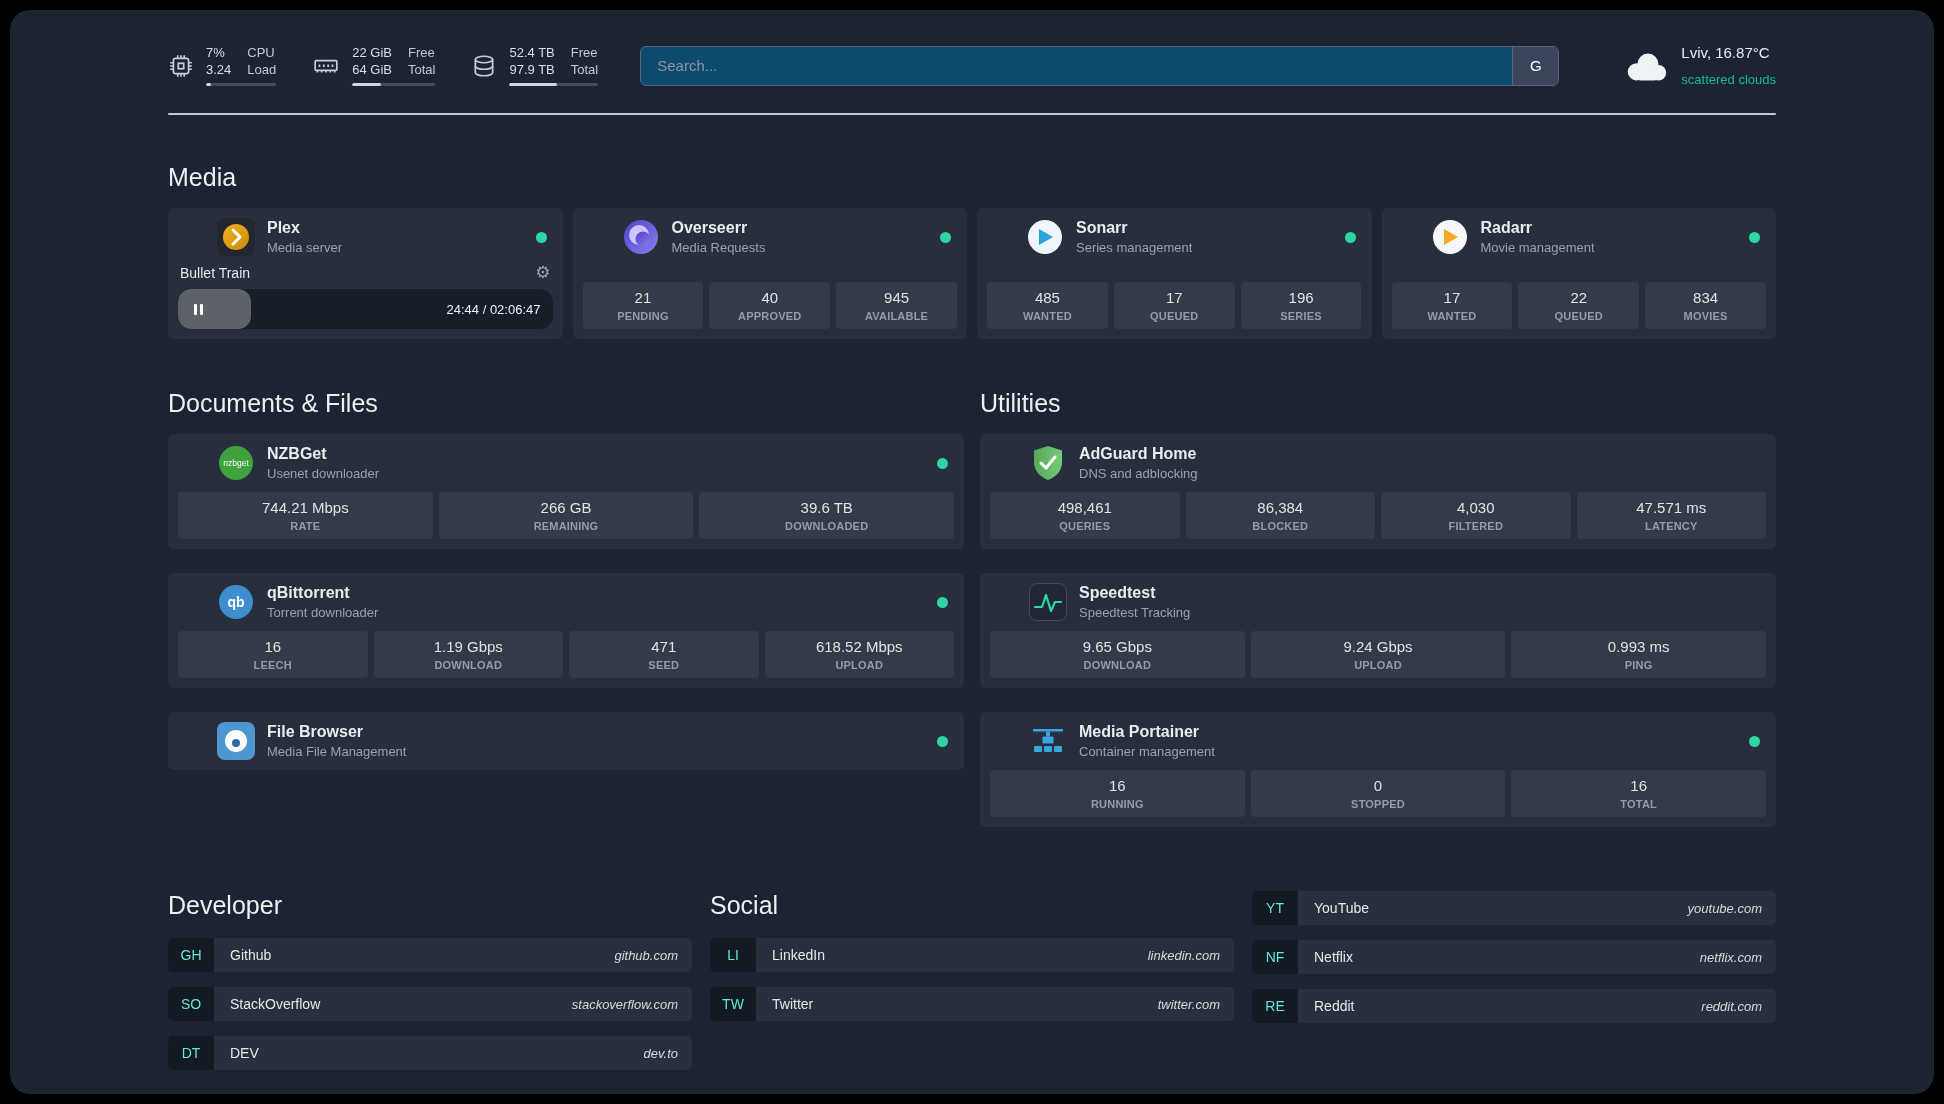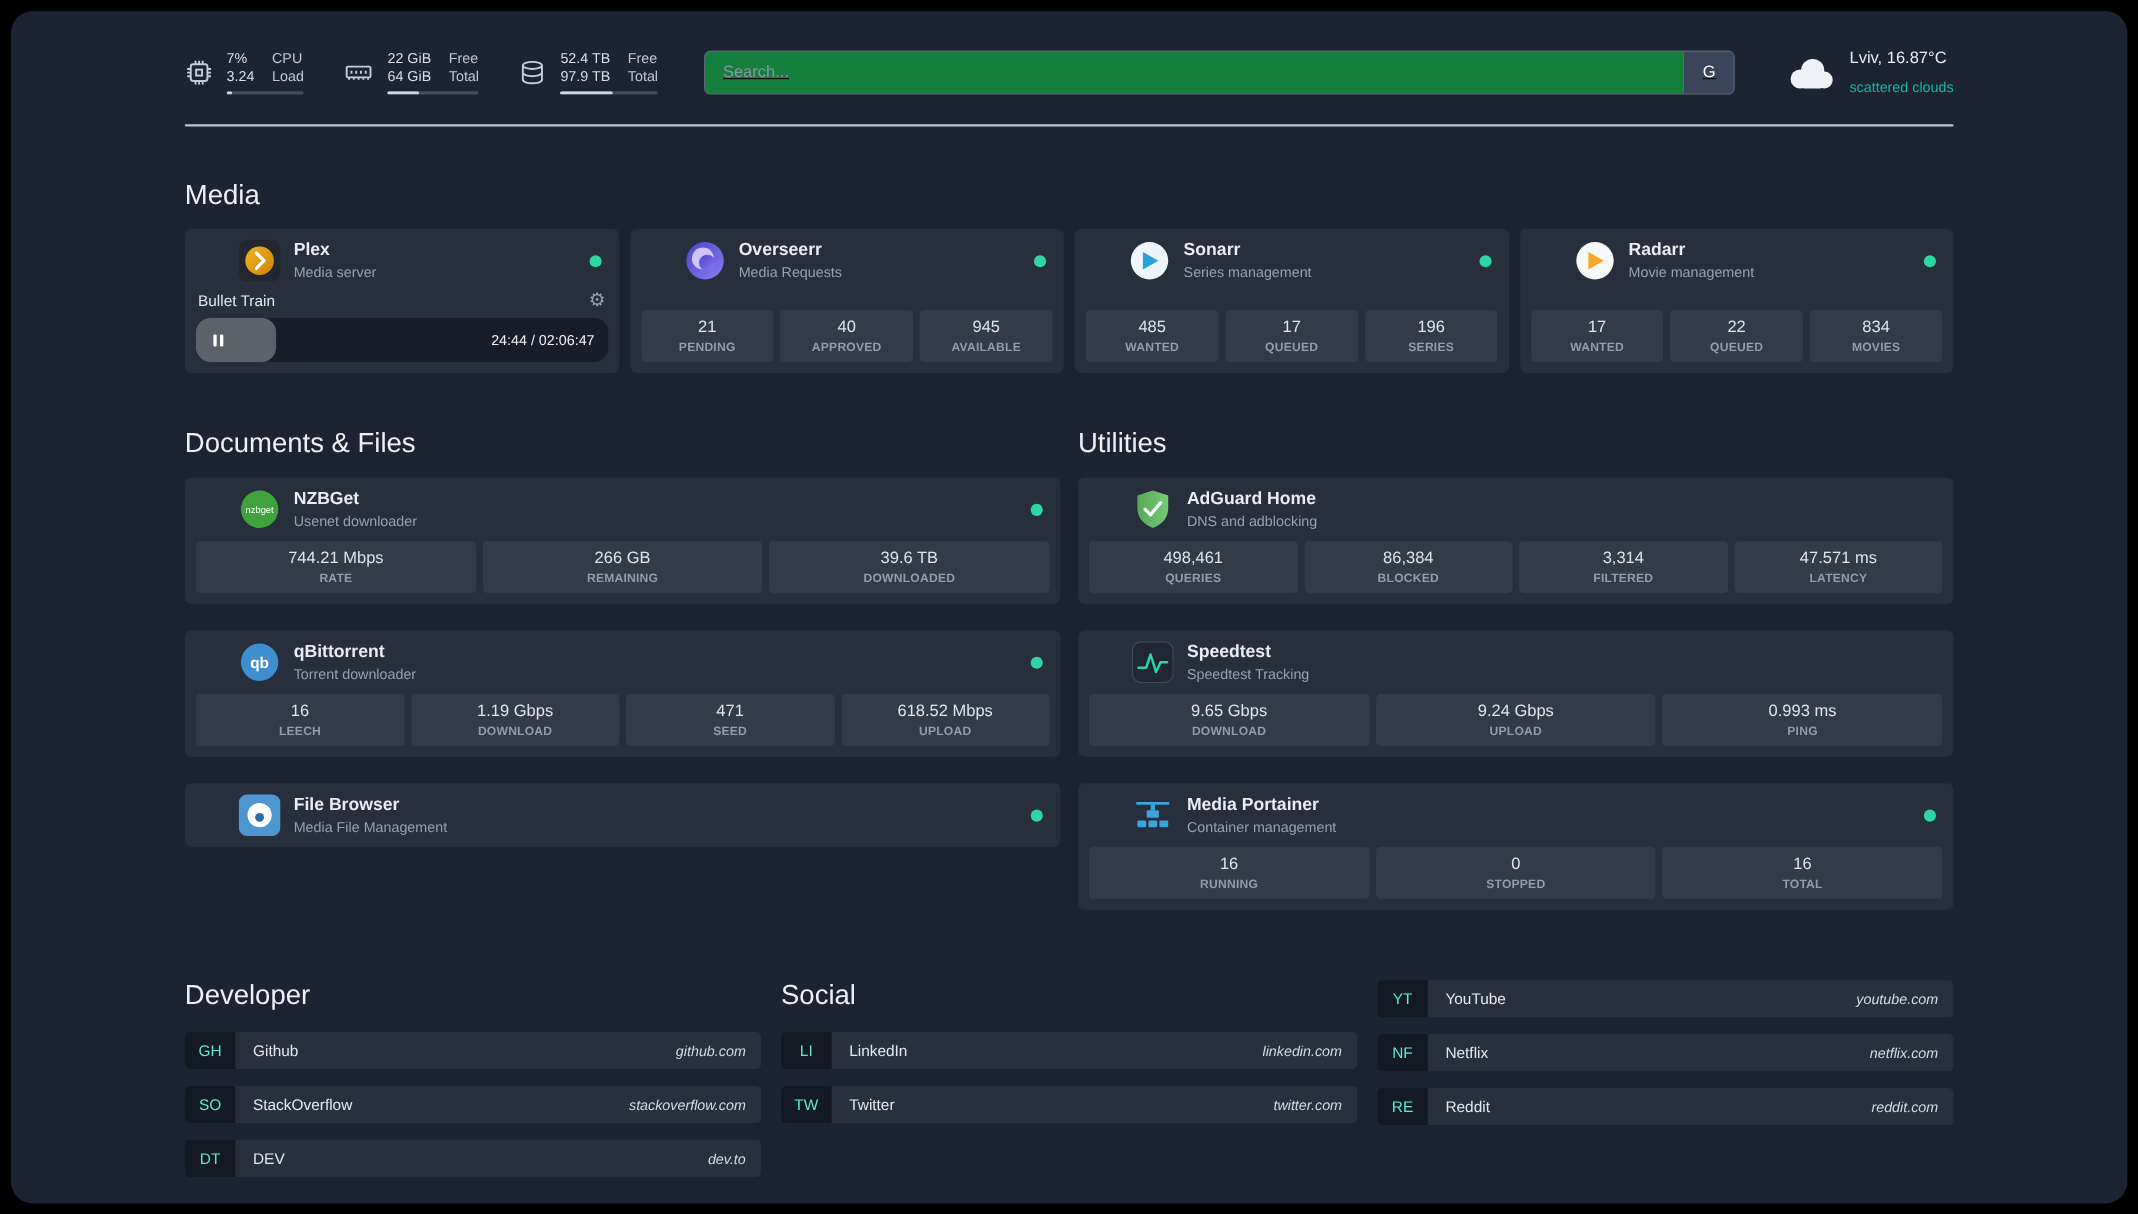--- a/index.html
+++ b/index.html
@@ -13,22 +13,22 @@
   .topbar { display: flex; align-items: center; padding-top: 34px; }
   .resources { display: flex; gap: 36px; }
   .res { display: flex; align-items: center; gap: 12px; }
   .res-cols { display: flex; gap: 16px; }
   .res-col { display: flex; flex-direction: column; font-size: 13px; line-height: 1.3; }
   .res-values { color: #d8dee7; }
   .res-labels { color: #c0c8d3; }
   .res-bar { height: 3px; background: rgba(255,255,255,0.18); border-radius: 2px; margin-top: 5px; overflow: hidden; }
   .res-bar i { display: block; height: 100%; background: #cfd6e0; border-radius: 2px; }
 
-  .search { flex: 1; display: flex; align-items: stretch; height: 40px; margin: 0 46px 0 42px;
-            border: 1px solid #5a6476; border-radius: 6px; background: #15803d; overflow: hidden; text-decoration: underline; }
+  .search { flex: 1; display: flex; align-items: stretch; height: 40px; margin: 0 64px 0 42px;
+            border: 1px solid #5a6476; border-radius: 6px; background: #0c4a6e; overflow: hidden; }
   .search input { flex: 1; background: transparent; border: none; outline: none;
                   color: #dfe3ea; font-size: 15px; padding: 0 16px; font-family: inherit; }
   .search input::placeholder { color: #8c95a4; }
   .g-btn { width: 46px; background: #3a445a; border: none; border-left: 1px solid #5a6476;
            color: #fff; font-size: 15px; display: flex; align-items: center; justify-content: center; cursor: pointer; }
 
   .weather { display: flex; align-items: center; gap: 12px; }
   .weather-loc { font-size: 15px; color: #e8ebf0; }
   .weather-cond { font-size: 13px; color: #14b8a6; margin-top: 11px; }
 
@@ -429,21 +429,21 @@
             <div class="stats">
               <div class="stat">
                 <div class="stat-value">498,461</div>
                 <div class="stat-label">QUERIES</div>
               </div>
               <div class="stat">
                 <div class="stat-value">86,384</div>
                 <div class="stat-label">BLOCKED</div>
               </div>
               <div class="stat">
-                <div class="stat-value">3,314</div>
+                <div class="stat-value">4,030</div>
                 <div class="stat-label">FILTERED</div>
               </div>
               <div class="stat">
                 <div class="stat-value">47.571 ms</div>
                 <div class="stat-label">LATENCY</div>
               </div>
             </div>
           </div>
 
           <div class="card">

